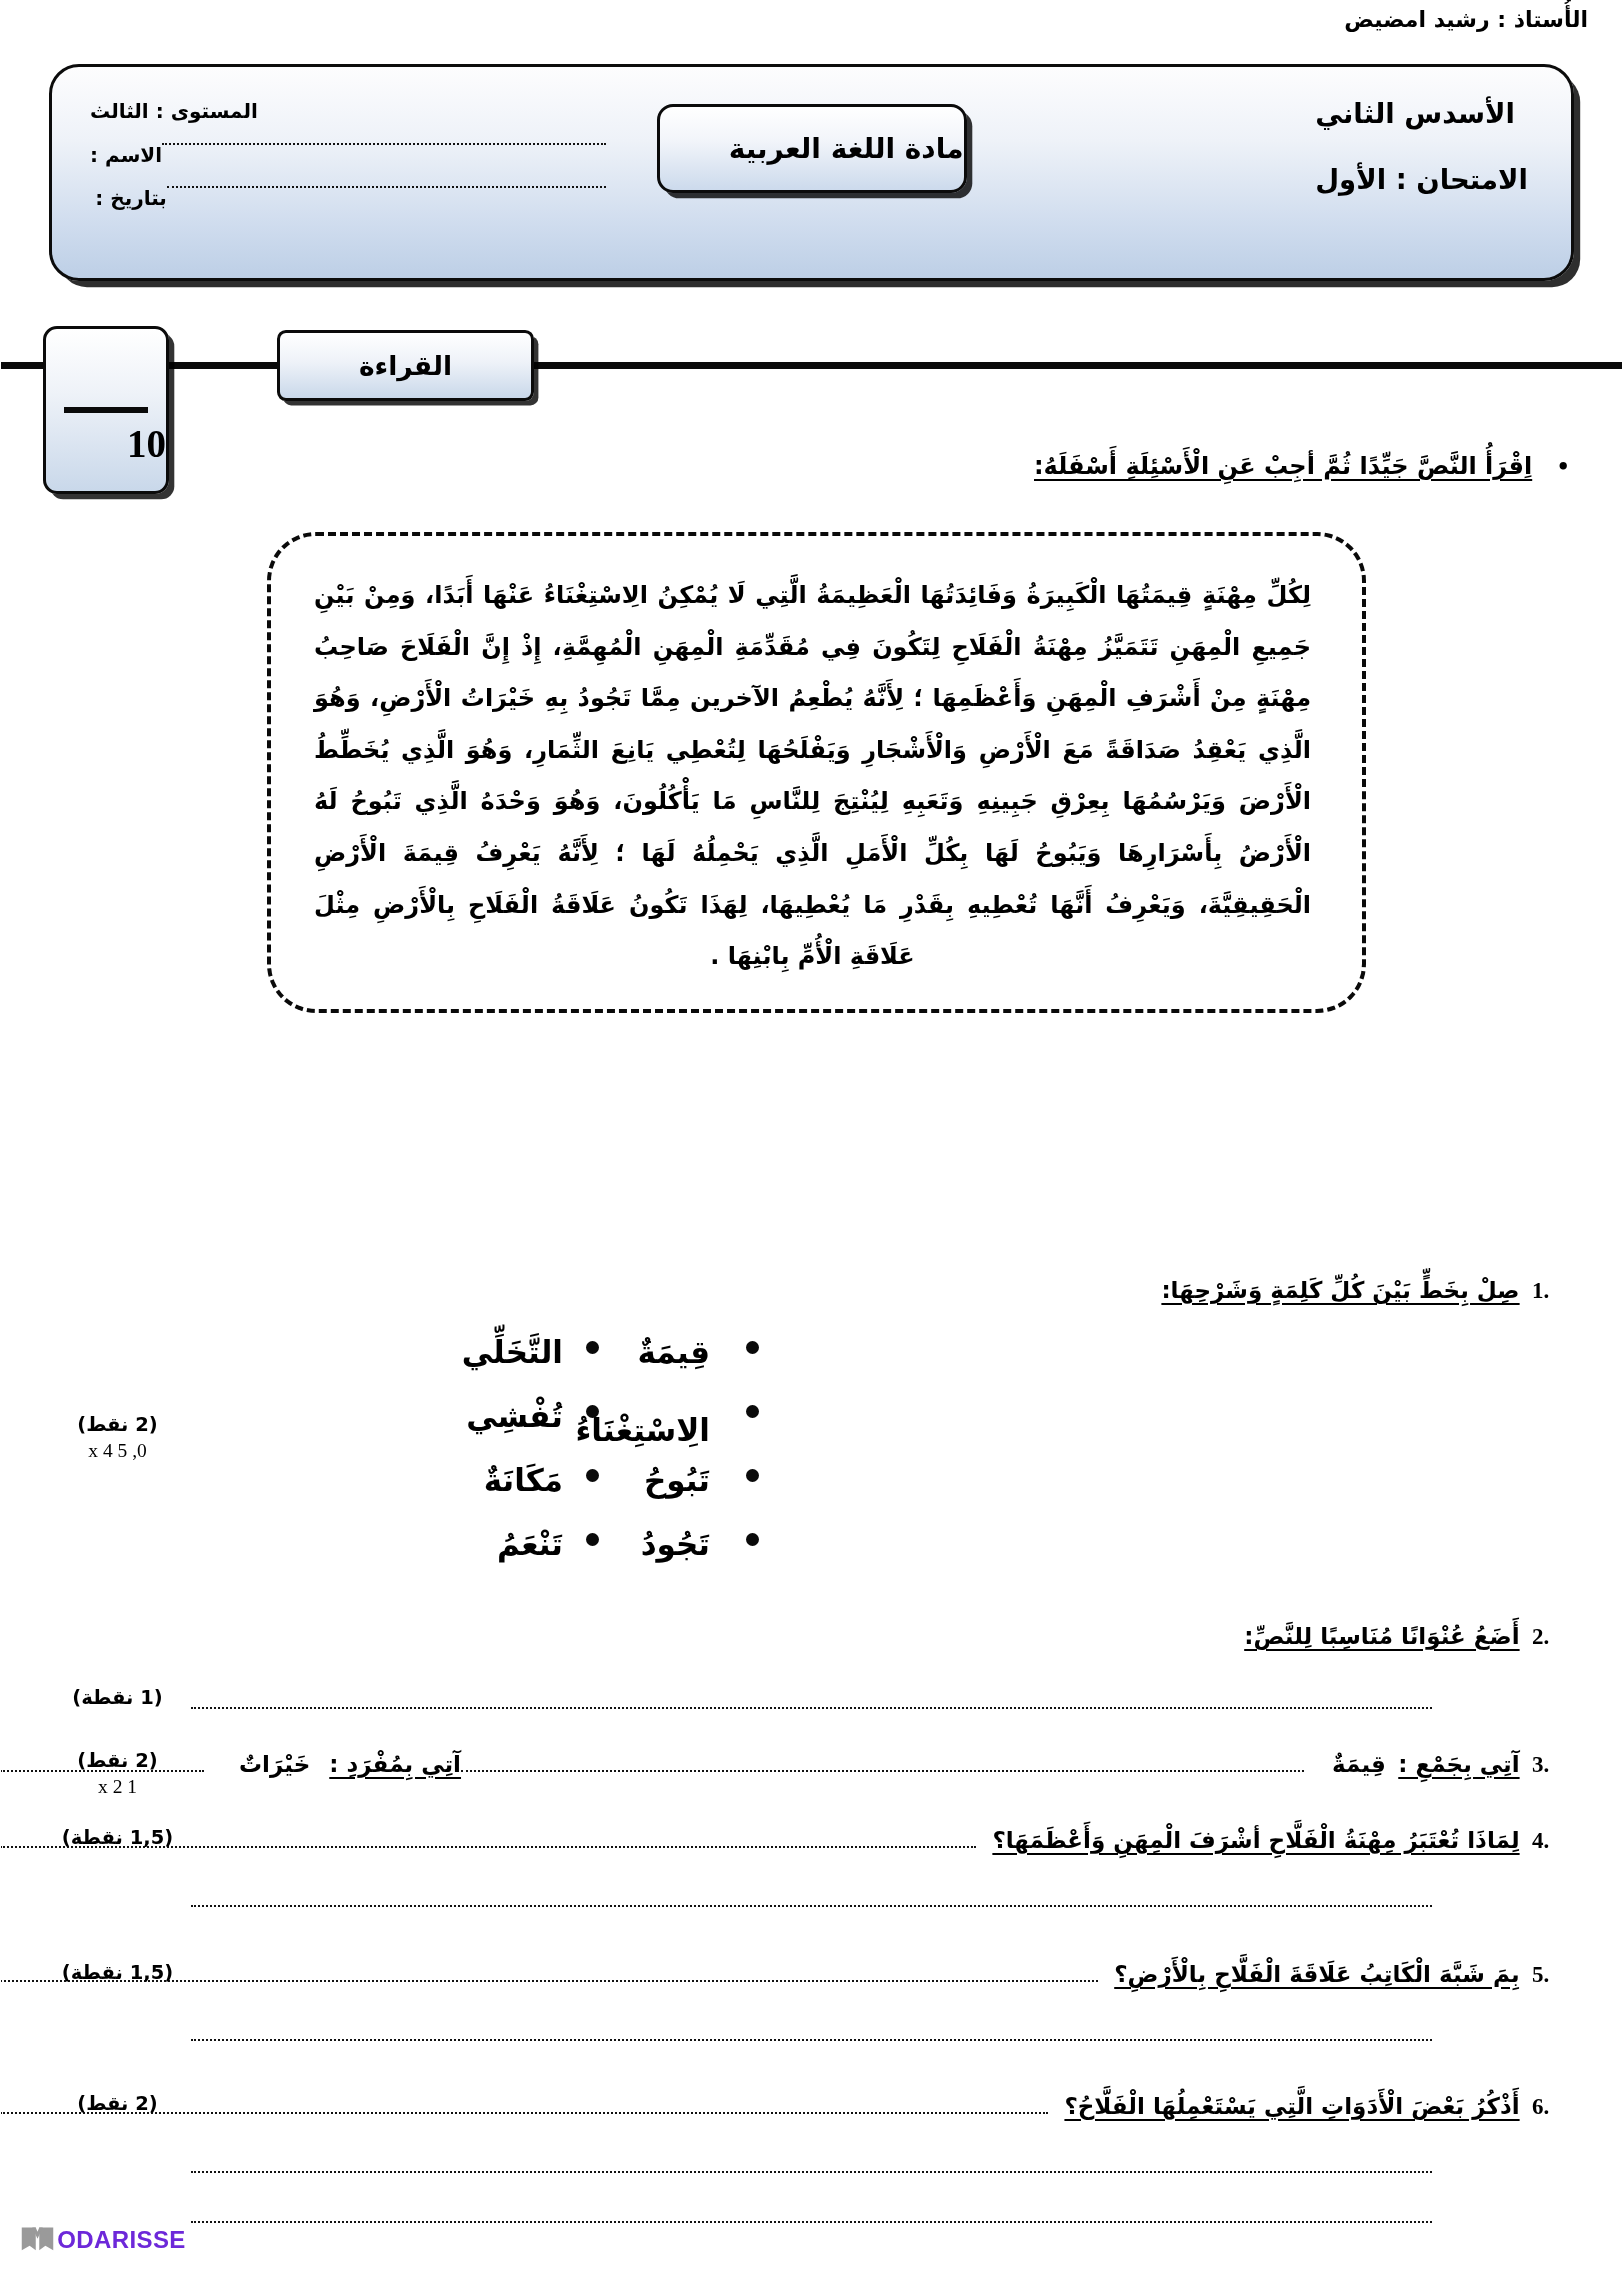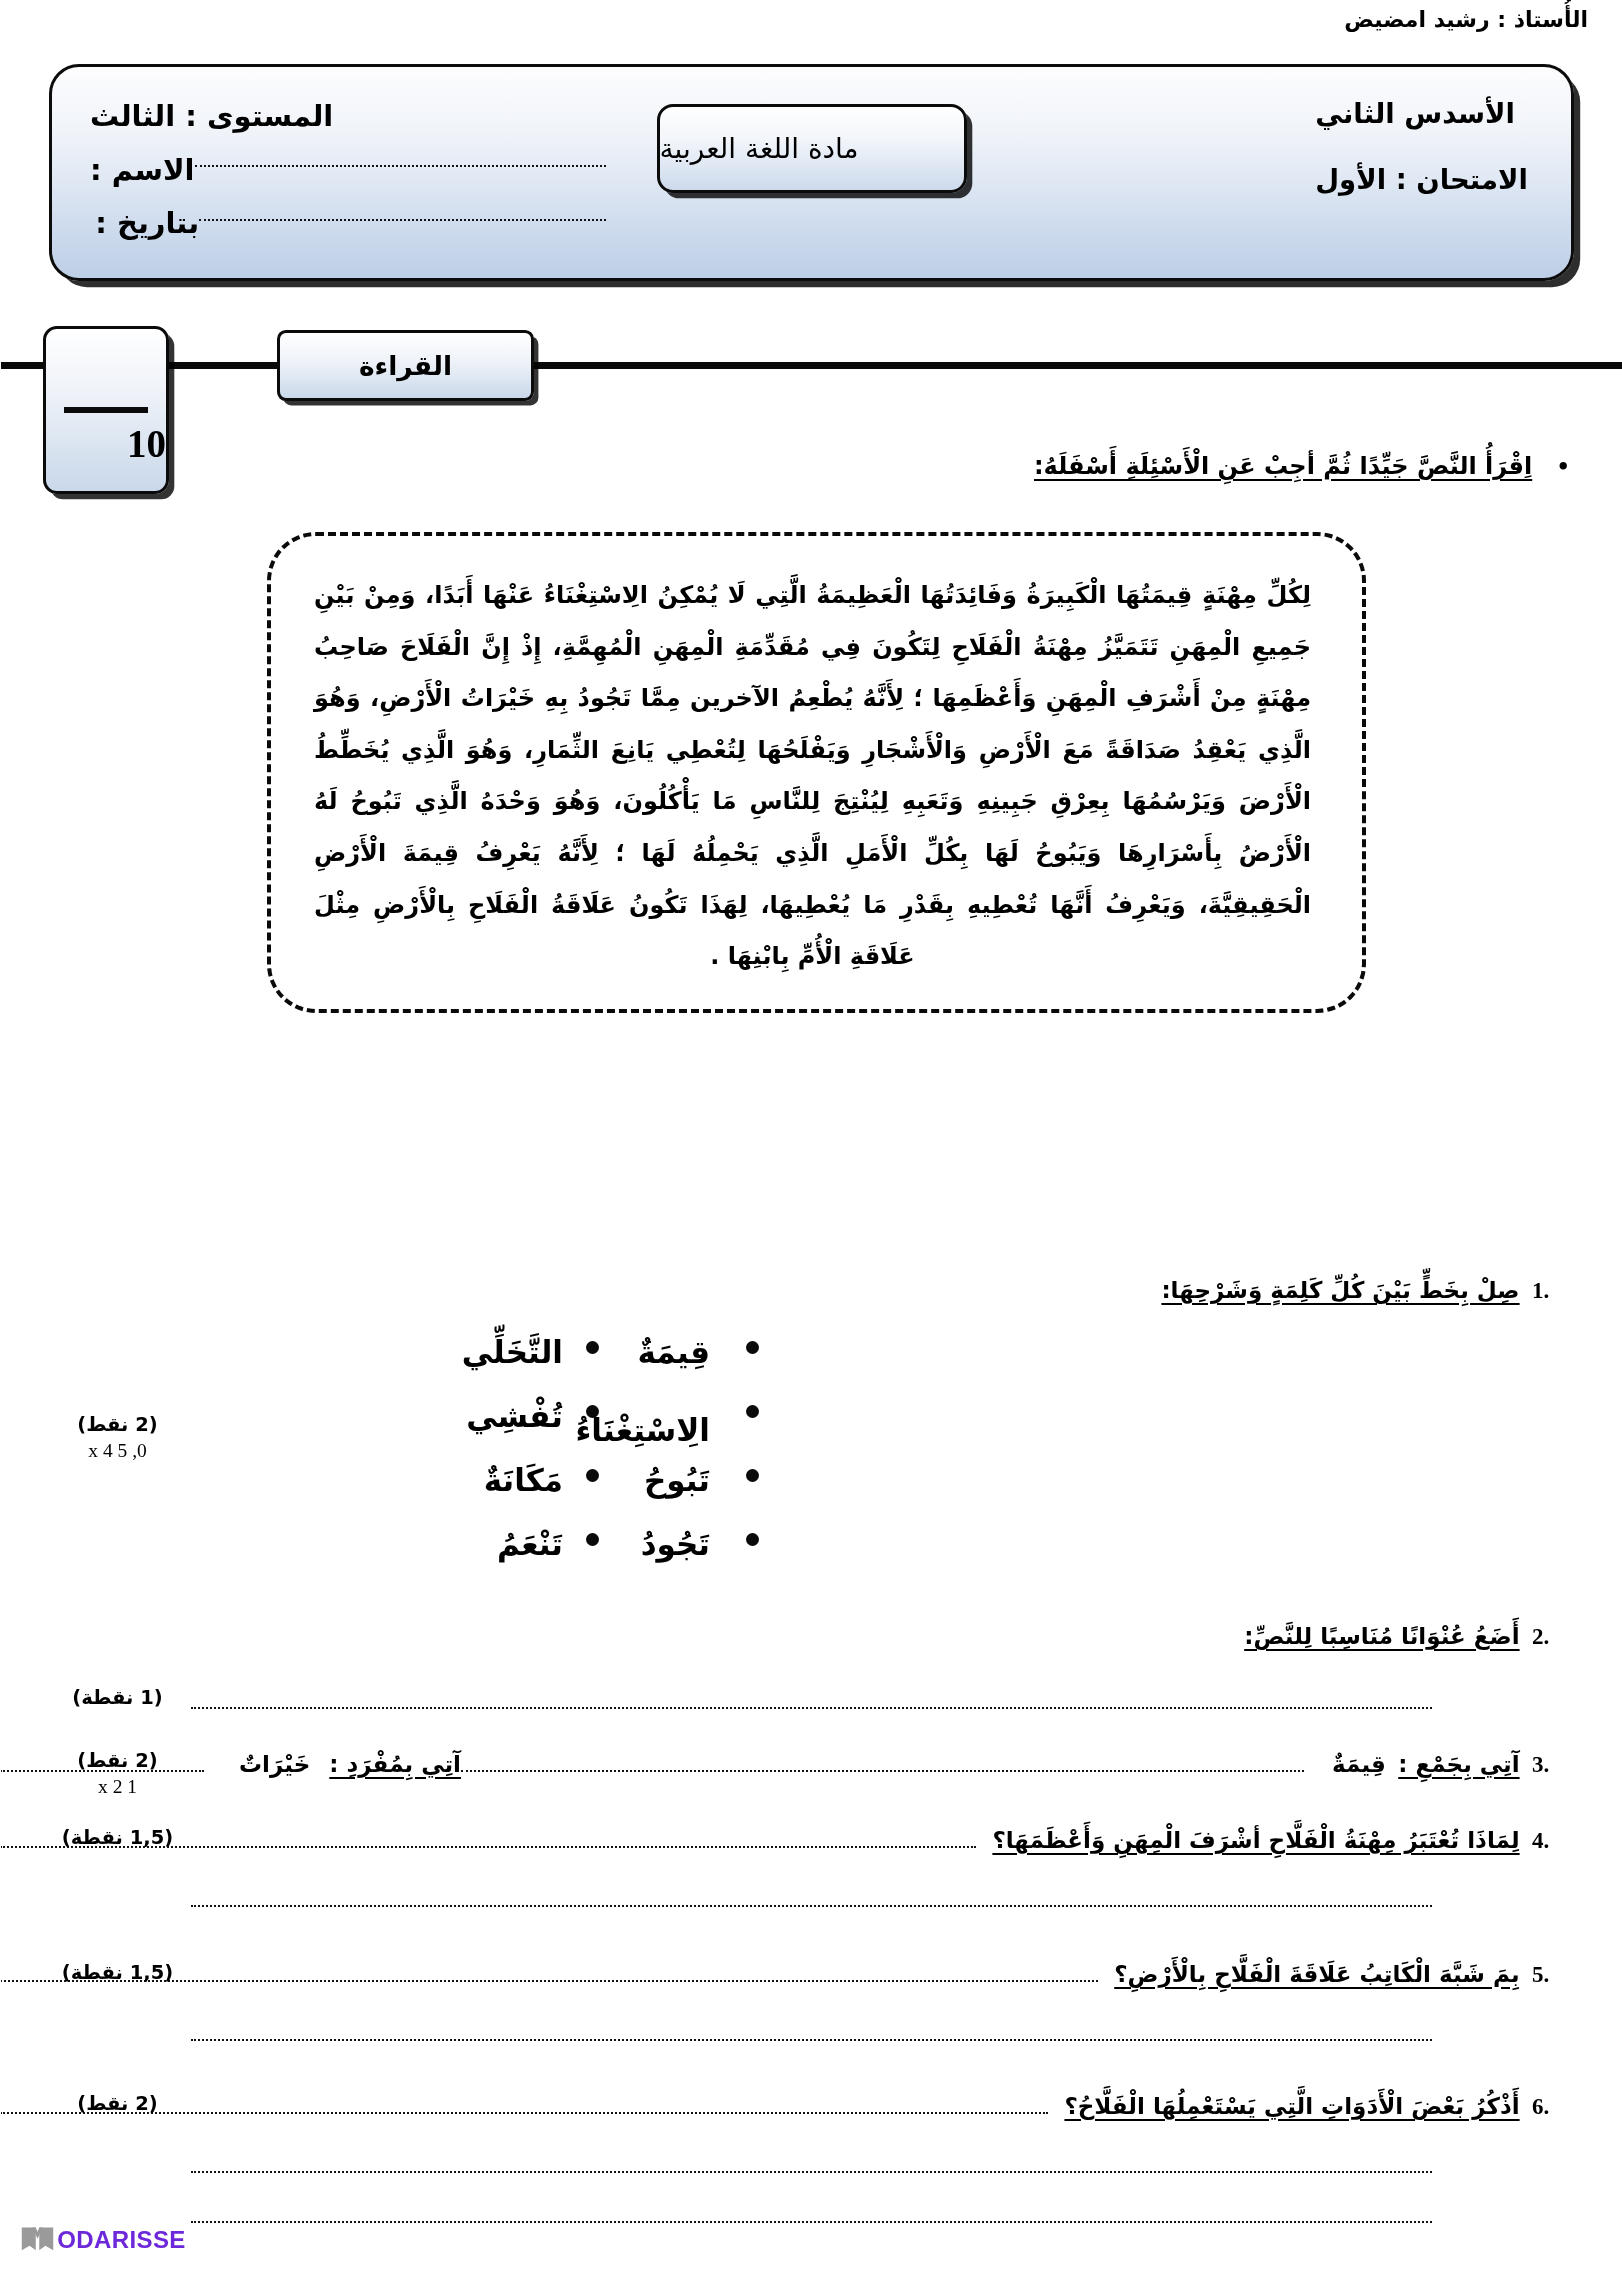--- a/index.html
+++ b/index.html
@@ -52,23 +52,23 @@
   .hdr-left {
     position: absolute;
     top: 32px;
     left: 31px;
     width: 523px;
     text-align: left;
   }
   .field-row {
     display: flex;
     flex-direction: row-reverse;
-    align-items: center;
+    align-items: flex-start;
     justify-content: flex-start;
-    font-size: 29px;
+    font-size: 20px;
     font-weight: bold;
     margin-bottom: 19.5px;
   }
   .field-row .lbl { white-space: nowrap; margin-left: 7px; }
   .field-row .dots {
     flex: 1;
     border-bottom: 2.7px dotted #111;
     margin-bottom: 6.2px;
     min-width: 142px;
   }
@@ -81,23 +81,23 @@
     left: 50%;
     transform: translateX(-50%);
     width: 310px;
     height: 89px;
     border: 3.5px solid #0b0b0b;
     border-radius: 16px;
     background: linear-gradient(to bottom, #ffffff 0%, #f2f5fa 40%, #ccdaec 100%);
     box-shadow: 6.2px 6.2px 0 -0.9px rgba(0,0,0,0.8);
     display: flex;
     align-items: center;
-    justify-content: flex-end;
+    justify-content: flex-start;
     font-size: 28px;
-    font-weight: normal;
+    font-weight: bold;
   }
 
   
   .rule-band {
     position: absolute;
     top: 362px;
     right: 0;
     left: 0;
     height: 7px;
     background: #0a0a0a;

